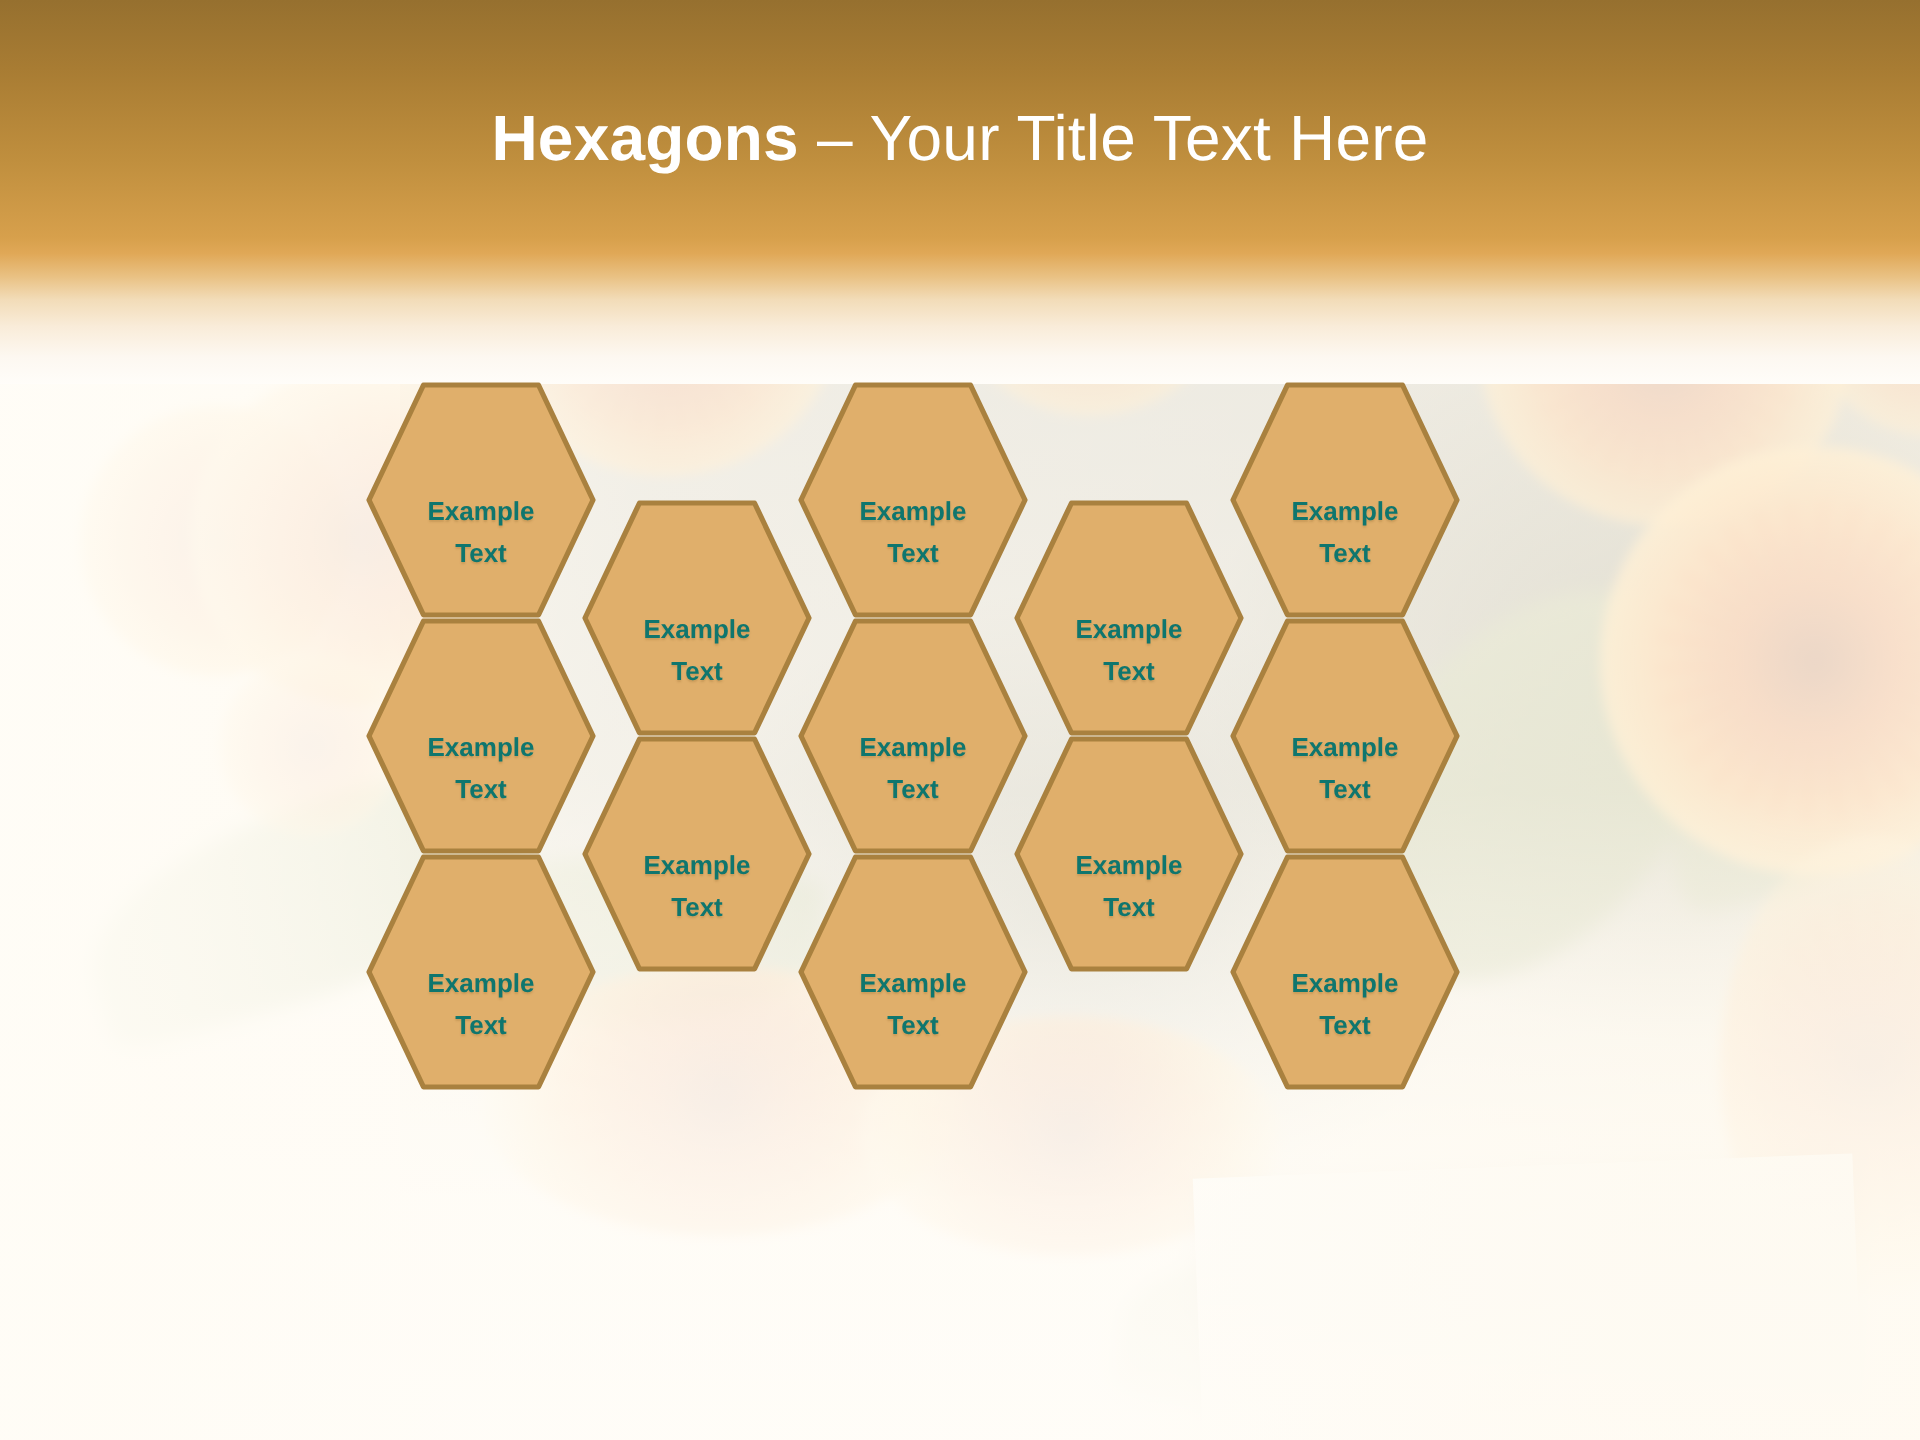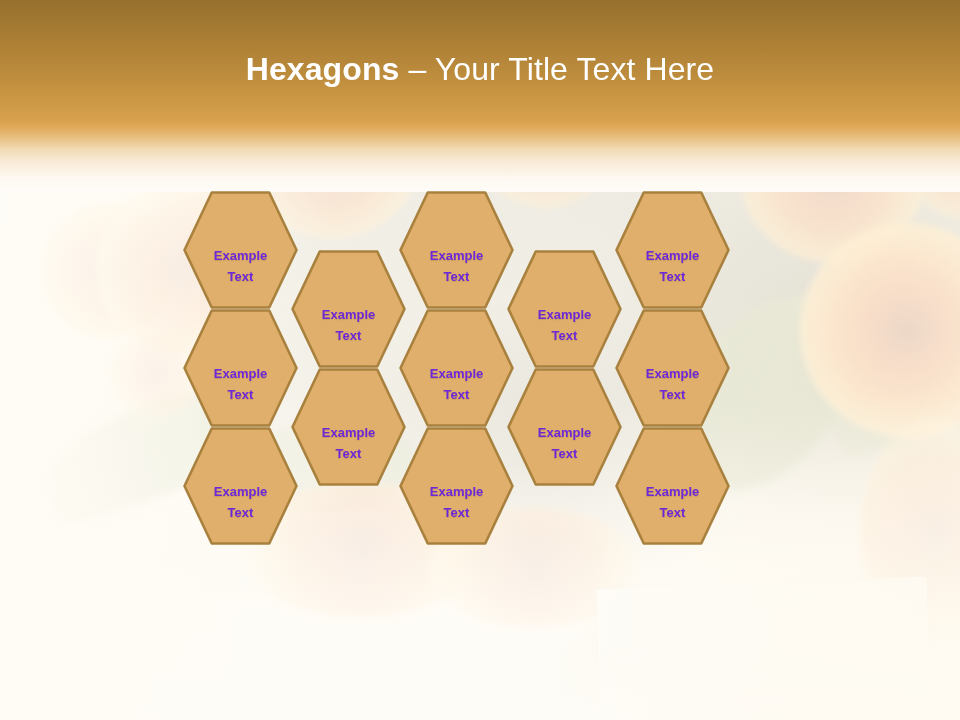--- a/index.html
+++ b/index.html
@@ -137,21 +137,21 @@
   .hex {
     position:absolute;
     width:115px; height:118px;
   }
   .hex svg { position:absolute; left:0; top:0; display:block; }
   .hex-label {
     position:absolute;
     left:0; top:0; width:115px; height:150px;
     display:flex; flex-direction:column;
     align-items:center; justify-content:center;
-    color:#6d28d9;
+    color:#0f766e;
     font-size:13px;
     font-weight:bold;
     line-height:21px;
     text-align:center;
     white-space:pre-line;
     text-shadow:0 1px 1px rgba(140,100,40,.25);
   }
 </style>
 </head>
 <body>

